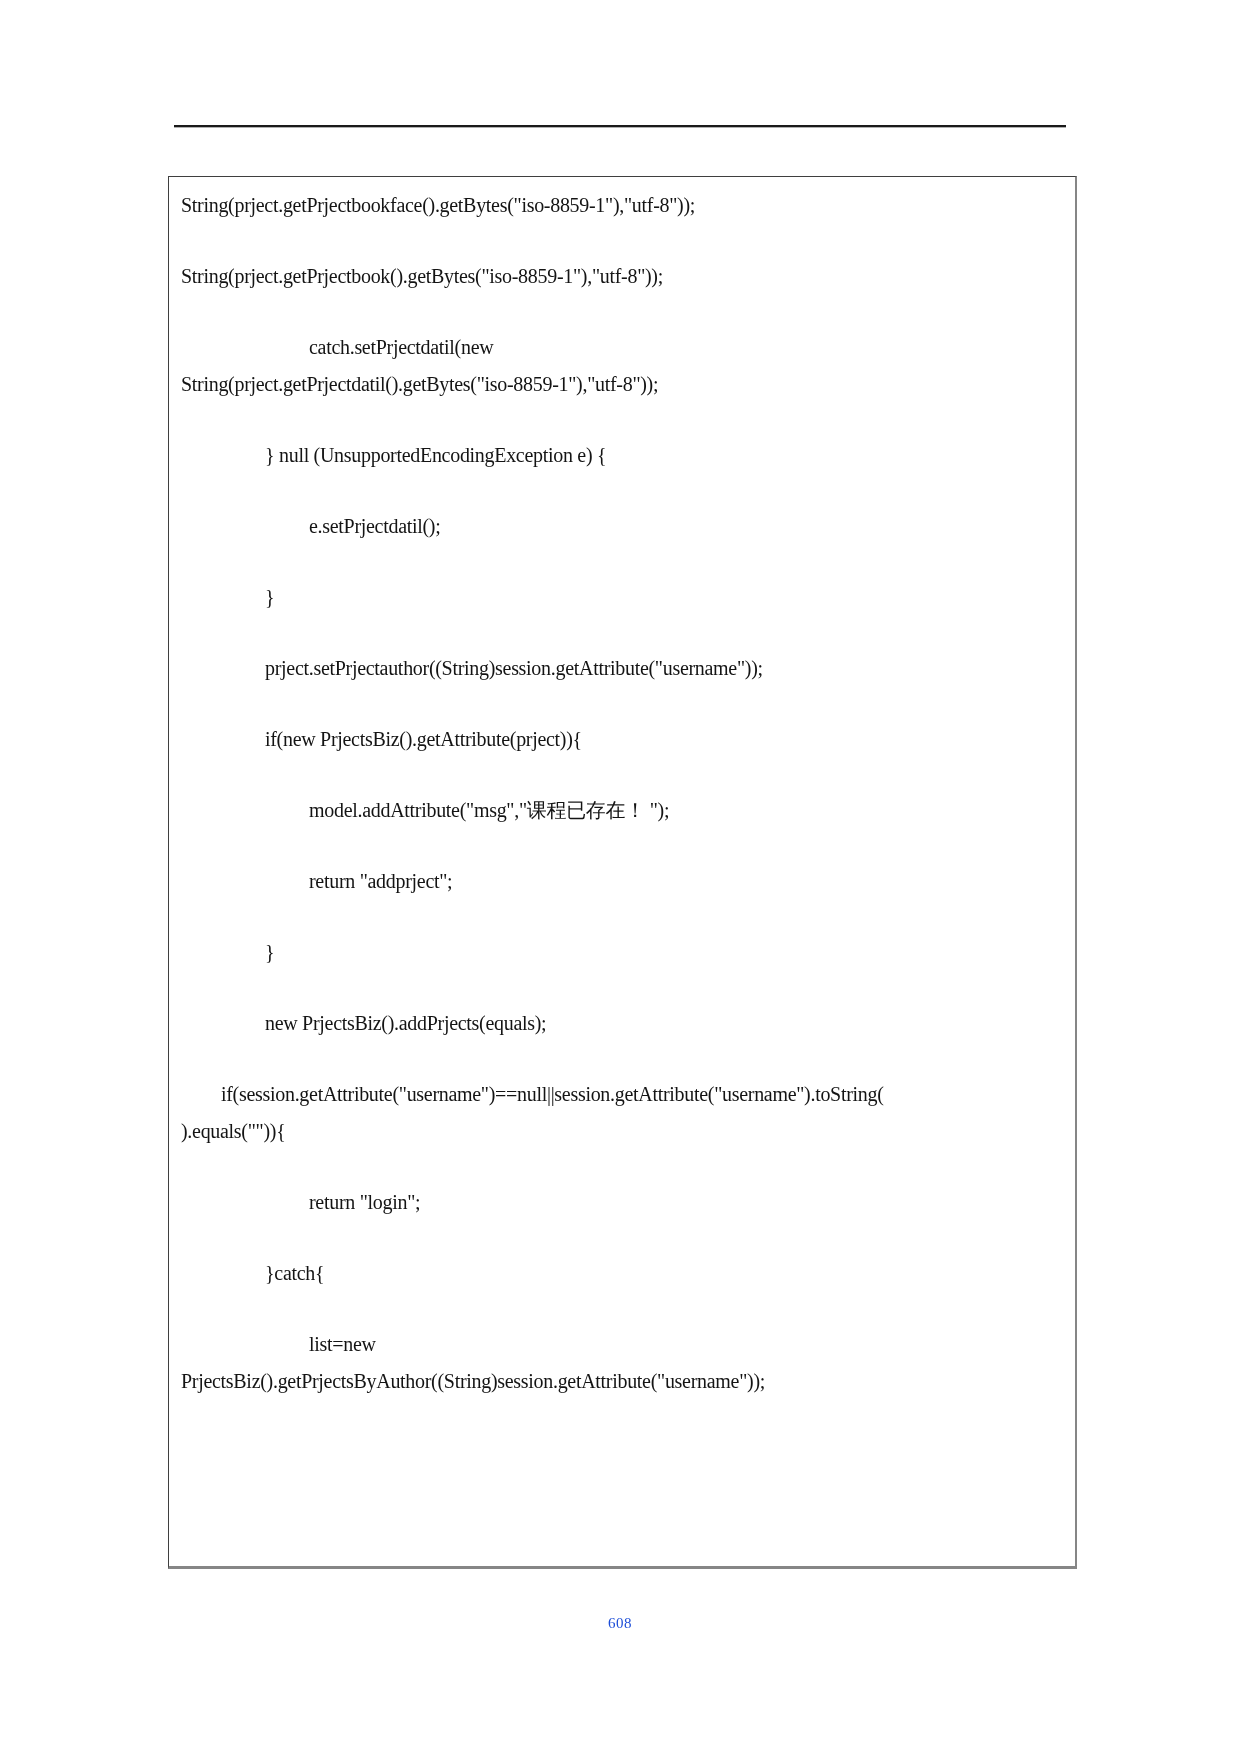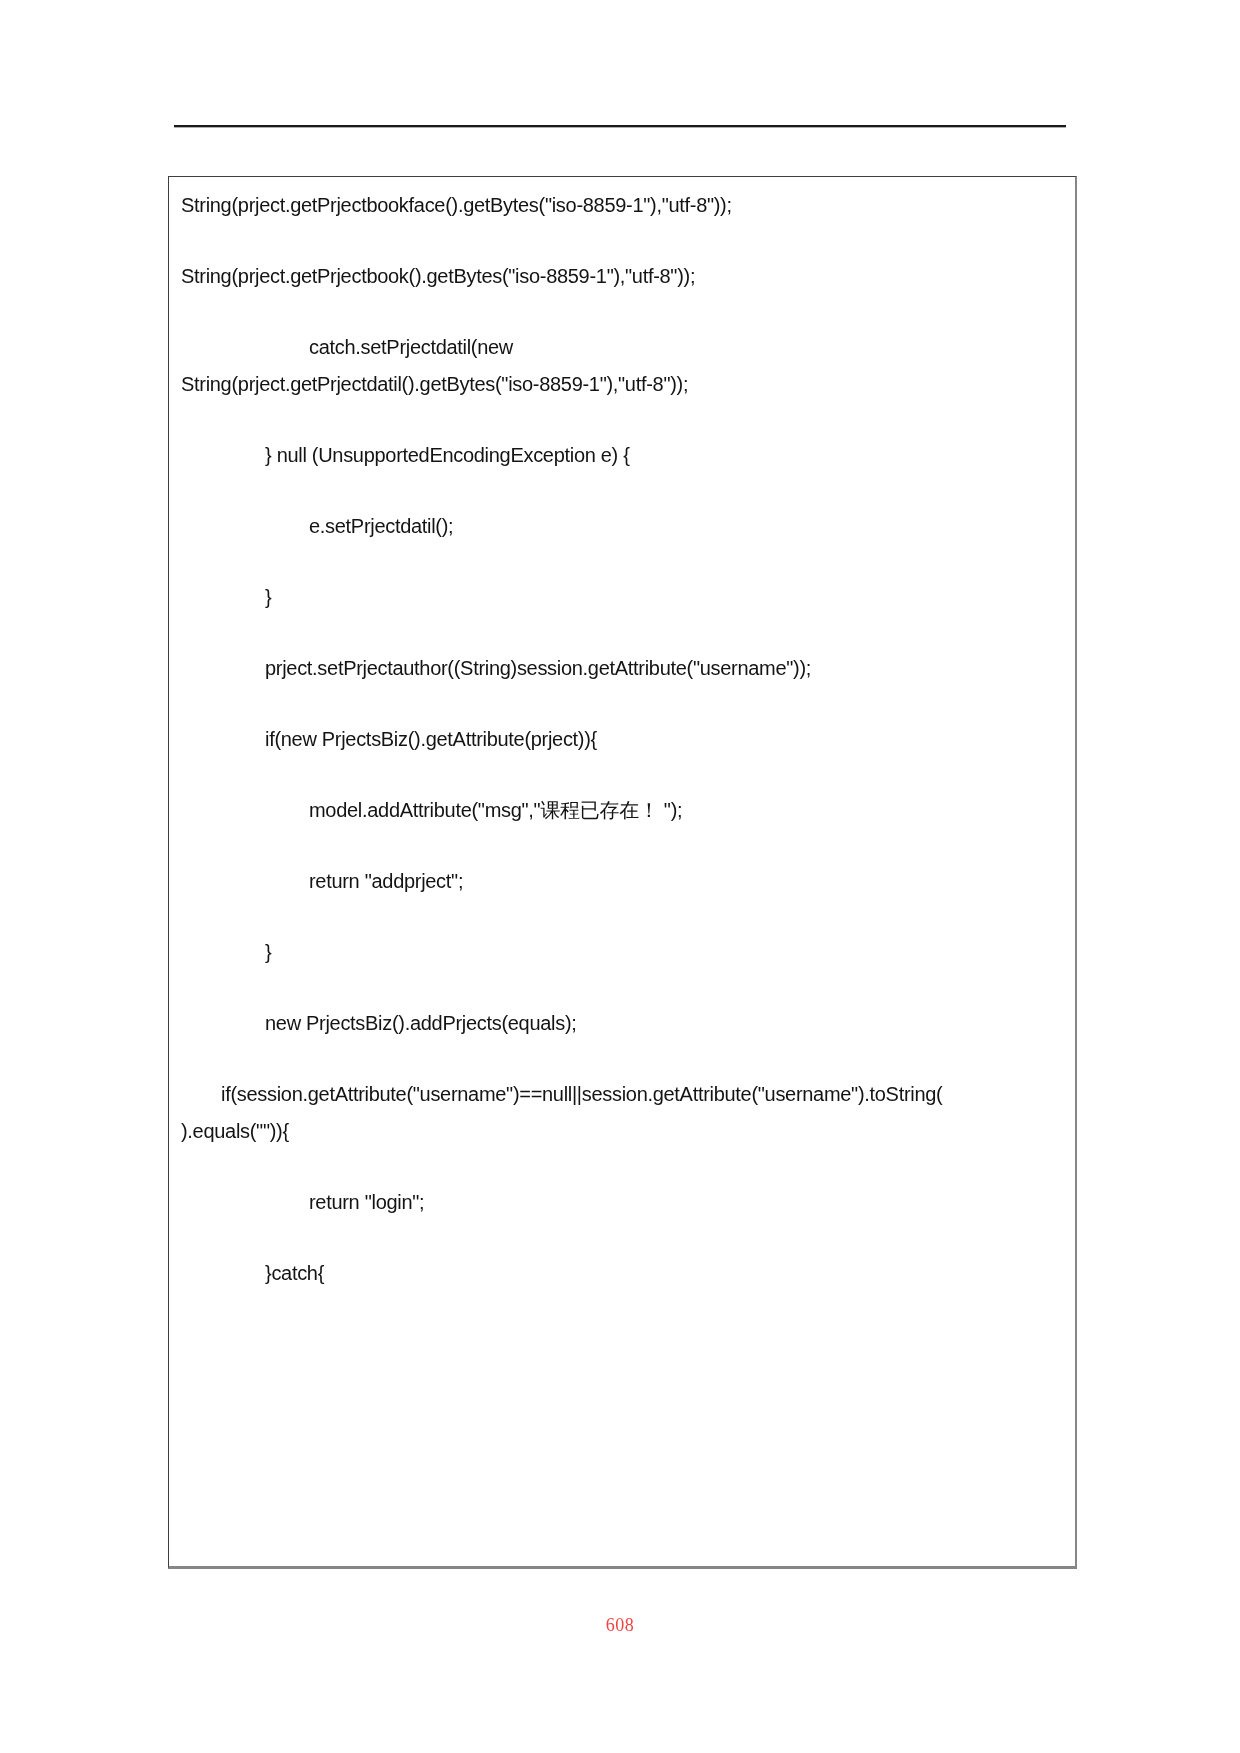--- a/index.html
+++ b/index.html
@@ -20,36 +20,36 @@
     border-top:1px solid #3f3f3f;
     border-left:1px solid #3f3f3f;
     border-right:2px solid #868686;
     border-bottom:3px solid #868686;
     padding:10px 8px 0 12px;
     overflow:hidden;
   }
   .para{margin:0 0 34px 0;}
   .para:last-child{margin-bottom:0;}
   .line{
-    font-family:Liberation Sans, sans-serif;
+    font-family:Liberation Serif, serif;
     font-size:20px;line-height:37px;
     letter-spacing:-0.3px;
     color:#141414;
     white-space:pre;
   }
   .line.blank{height:37px;}
   .ind-0{padding-left:0;}
   .ind-1{padding-left:40px;}
   .ind-2{padding-left:84px;}
   .ind-3{padding-left:128px;}
   .page-number{
     position:absolute;top:1615px;left:0;width:100%;
     text-align:center;
     font-family:"Liberation Serif",serif;
-    font-size:18px;color:#ef4444;
+    font-size:15px;color:#1d4ed8;
     letter-spacing:0.5px;
   }
 </style>
 </head>
 <body>
 
 <div class="page">
   <div class="header-rule"></div>
   <div class="code-box">
       <div class="para">
@@ -92,15 +92,19 @@
       <div class="para">
         <div class="line ind-1">if(session.getAttribute("username")==null||session.getAttribute("username").toString(</div>
         <div class="line ind-0">).equals("")){</div>
       </div>
       <div class="para">
         <div class="line ind-3">return "login";</div>
       </div>
       <div class="para">
         <div class="line ind-2">}catch{</div>
       </div>
+      <div class="para">
+        <div class="line ind-3">list=new</div>
+        <div class="line ind-0">PrjectsBiz().getPrjectsByAuthor((String)session.getAttribute("username"));</div>
+      </div>
     </div>
   <div class="page-number">608</div>
 </div>
 
 </body></html>

